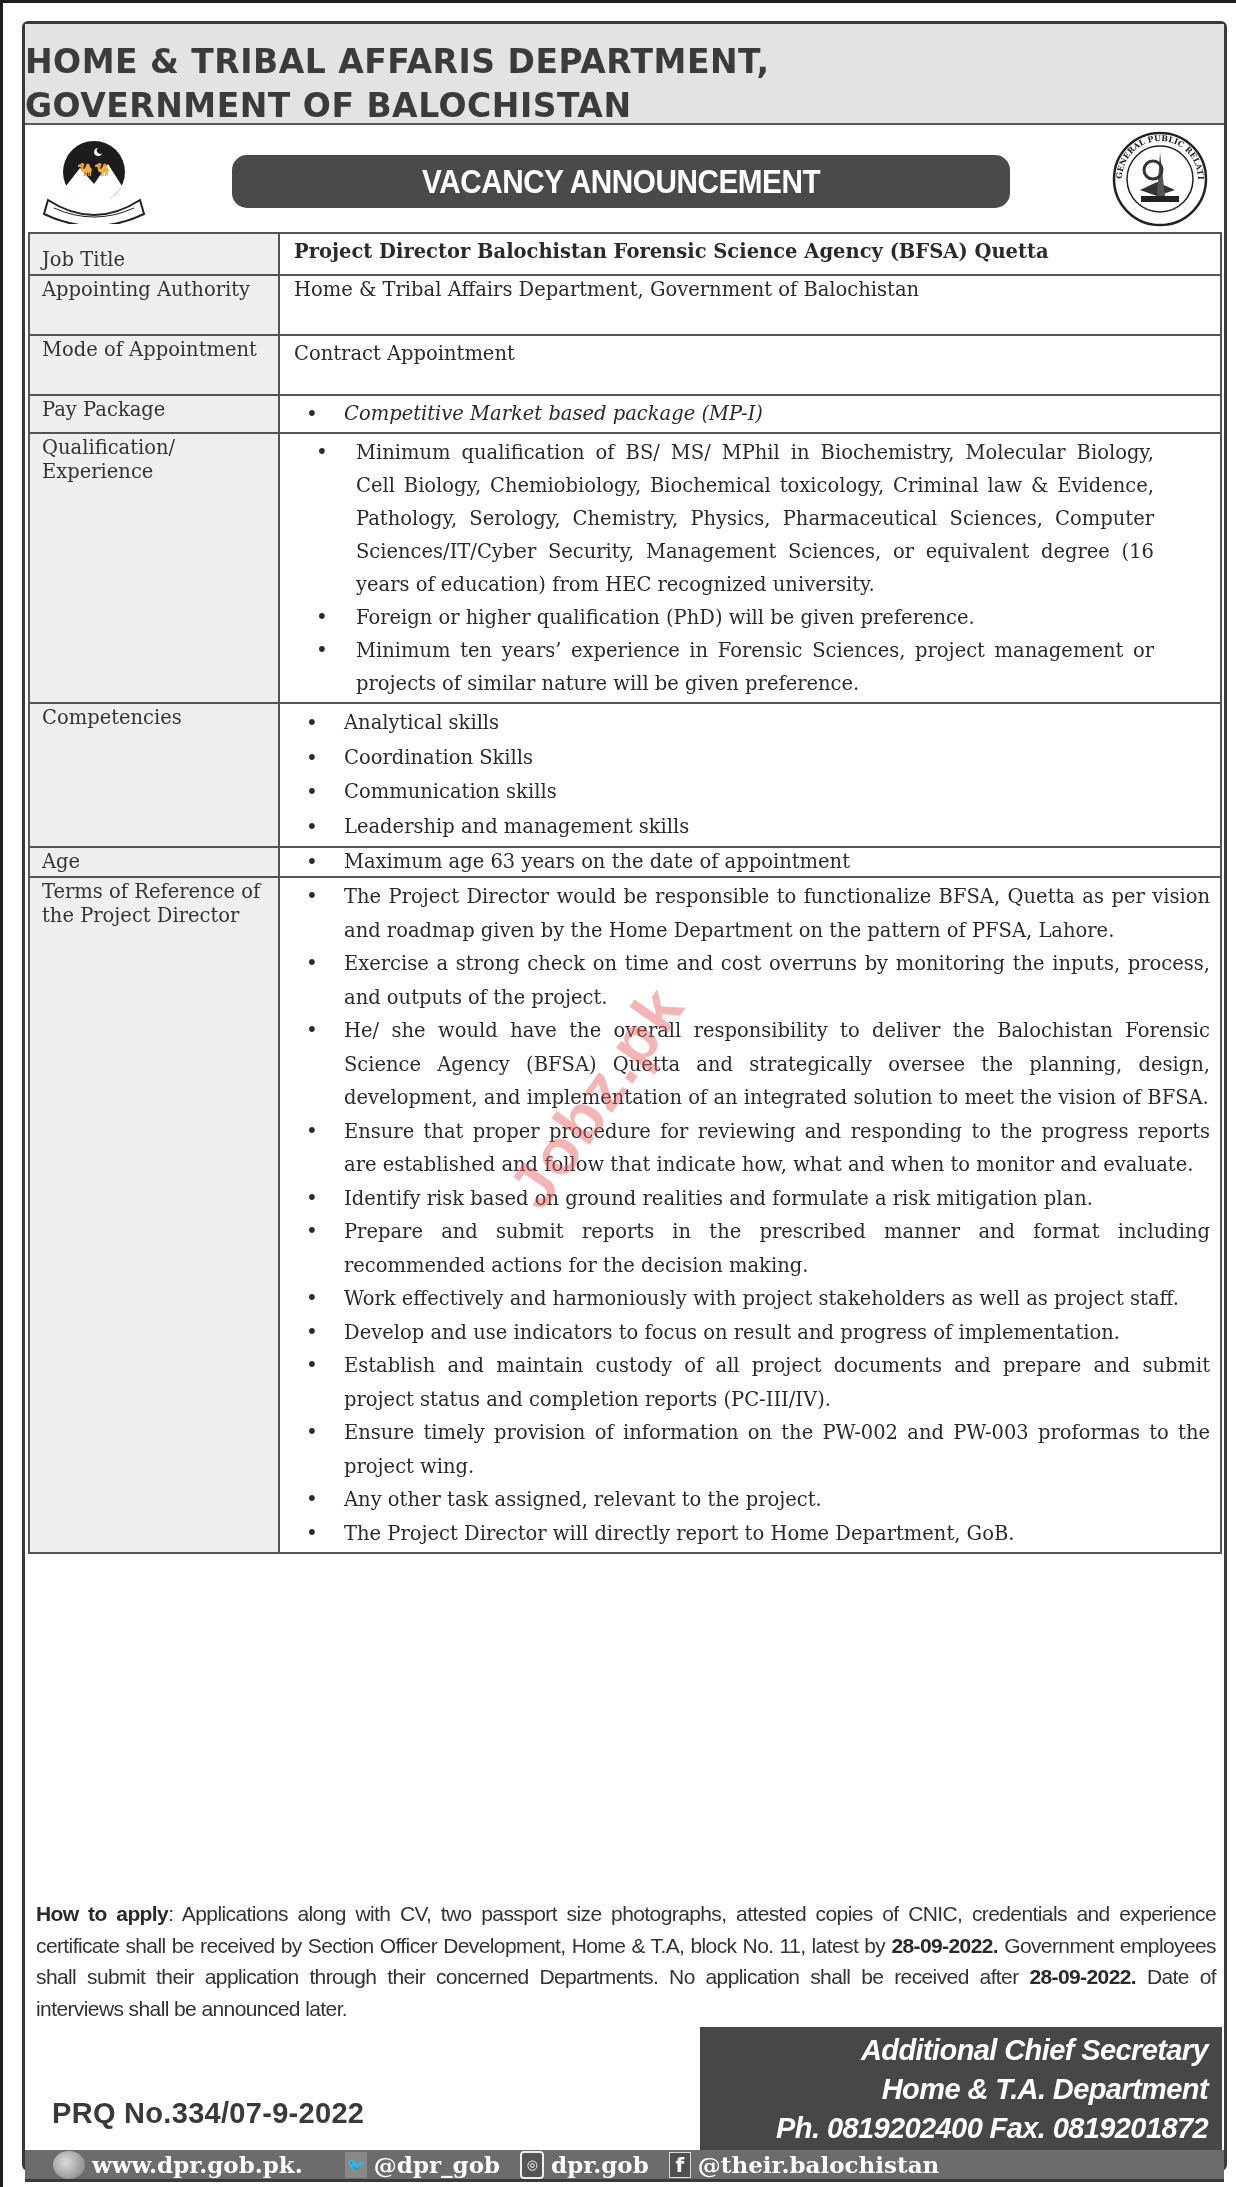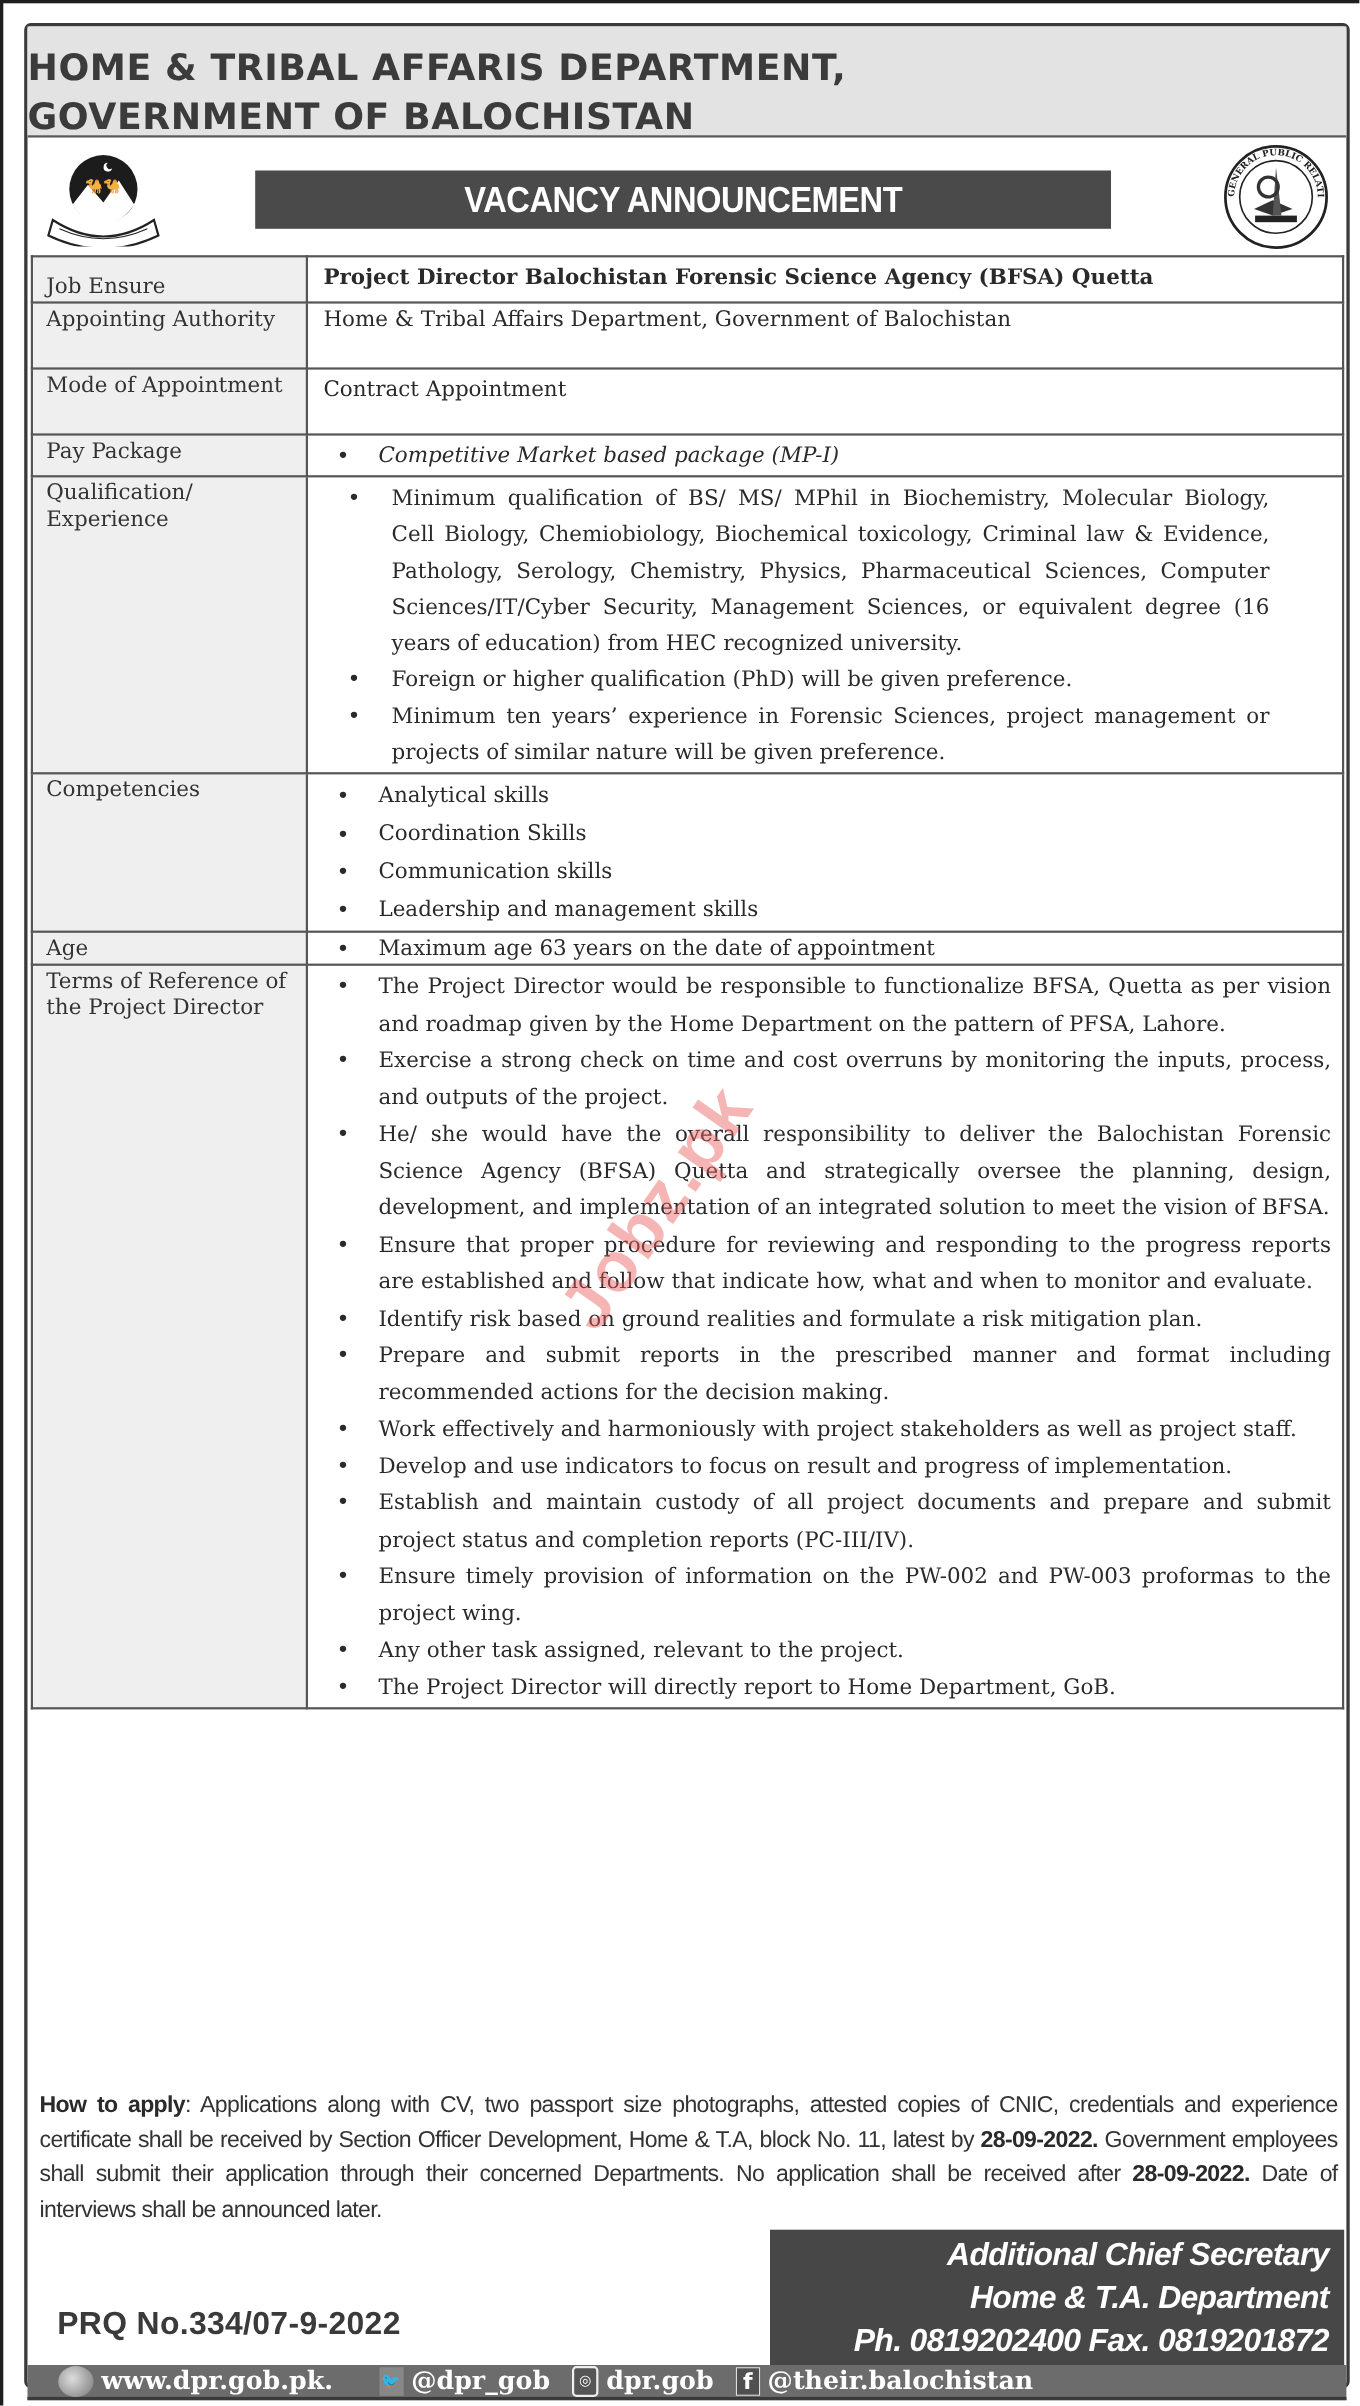--- a/index.html
+++ b/index.html
@@ -13,21 +13,21 @@
     border: 3px solid #3a3a3a; border-radius: 6px; background: #fff; }
   .header-band { position: absolute; left: 25px; top: 24px; width: 1199px; height: 99px; background: #e3e3e3;
     border-bottom: 2px solid #5a5a5a; text-align: left; }
   .header-line { font-family: "DejaVu Sans", "Liberation Sans", sans-serif; font-weight: bold; font-size: 33px;
     color: #3b3b3b; letter-spacing: 0.5px; line-height: 44px; }
   .header-line.l1 { padding-top: 16px; }
   .logo-left { position: absolute; left: 40px; top: 134px; width: 108px; height: 90px; }
   .logo-right { position: absolute; left: 1105px; top: 130px; width: 110px; height: 98px; }
   .vacancy-bar { position: absolute; left: 232px; top: 155px; width: 778px; height: 53px; background: #4a4a4a;
     color: #fff; text-align: center; font-family: "Liberation Sans", sans-serif; font-weight: bold; font-size: 33px;
-    line-height: 53px; letter-spacing: -0.5px; transform-origin: center; }
+    line-height: 53px; letter-spacing: -0.5px; transform-origin: center; border-radius: 15px; }
   .vacancy-bar span { display: inline-block; transform: scaleX(0.9); }
 
   table.spec { position: absolute; left: 28px; top: 232px; width: 1194px; border-collapse: collapse;
     font-size: 19.5px; line-height: 24px; }
   table.spec td { border: 2px solid #555; vertical-align: top; padding: 0; }
   td.lbl { width: 228px; background: #efefef; padding: 2px 8px 2px 12px !important; color: #333; }
   td.val { padding: 2px 10px 2px 14px !important; color: #2a2a2a; }
   .job-title { font-weight: bold; padding-top: 4px; display: block; }
   .row-job td.lbl { padding-top: 14px !important; }
   ul.bul { list-style: none; margin: 0; padding: 0; }
@@ -96,21 +96,21 @@
     <path d="M35 60 L52 52 L70 60 L52 66 Z" fill="#333"></path>
     <path d="M55 22 L60 66 L52 66 Z" fill="#555"></path>
     <circle cx="48" cy="40" r="9" fill="none" stroke="#333" stroke-width="3"></circle>
     <rect x="36" y="66" width="38" height="6" fill="#222"></rect>
   </svg>
 </div>
 
 <table class="spec">
   <tbody>
       <tr class="row-job">
-    <td class="lbl">Job Ensure</td>
+    <td class="lbl">Job Title</td>
     <td class="val">
           <span class="job-title">Project Director Balochistan Forensic Science Agency (BFSA) Quetta</span>
         </td>
   </tr>
   <tr>
     <td class="lbl" style="height:54px">Appointing Authority</td>
     <td class="val">Home &amp; Tribal Affairs Department, Government of Balochistan</td>
   </tr>
   <tr class="row-mode">
     <td class="lbl" style="height:54px">Mode of Appointment</td>

